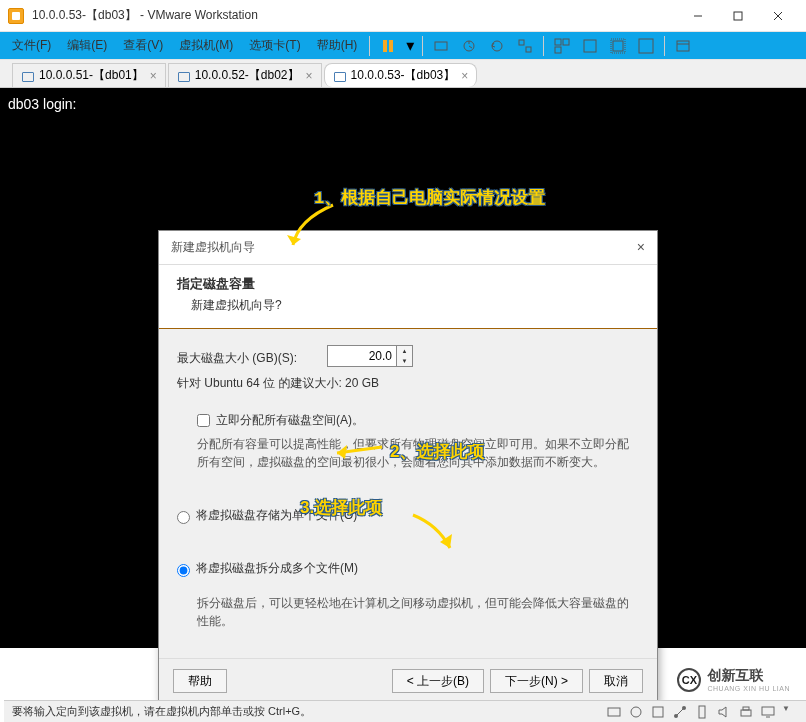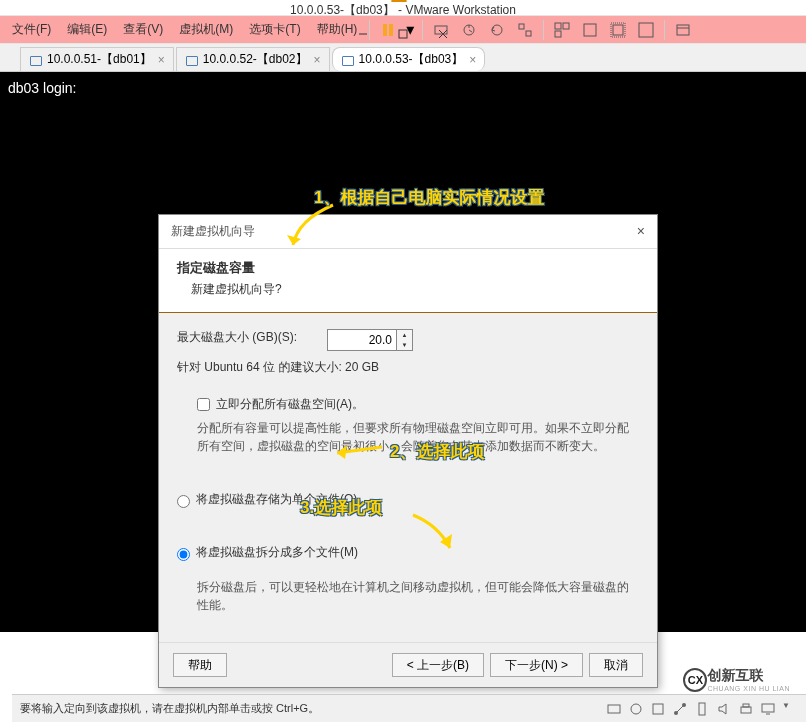--- a/index.html
+++ b/index.html
@@ -1,79 +1,79 @@
 <!DOCTYPE html>
 <html><head>
 <meta charset="utf-8">
 <style>
 * { margin: 0; padding: 0; box-sizing: border-box; font-family: "Microsoft YaHei", "SimSun", Arial, sans-serif; }
 body { background: #fff; width: 806px; height: 722px; overflow: hidden; position: relative; }
 
 
-.titlebar { height: 16px; background: #fff; border-bottom: 1px solid #e5e5e5; display: flex; align-items: center; padding: 0 8px; flex-direction: column; }
+.titlebar { height: 32px; background: #fff; border-bottom: 1px solid #e5e5e5; display: flex; align-items: center; padding: 0 8px; }
 .app-icon { width: 16px; height: 16px; background: #f7a823; border: 1px solid #e08a00; margin-right: 8px; border-radius: 2px; position: relative; }
 .app-icon::after { content: ''; position: absolute; inset: 3px; background: #fff; border-radius: 1px; }
 .title-text { font-size: 12px; color: #333; flex: 1; }
 .win-controls { display: flex; gap: 0; }
 .win-btn { width: 40px; height: 30px; display: flex; align-items: center; justify-content: center; color: #666; font-size: 10px; }
 .win-btn svg { width: 10px; height: 10px; }
 
 
-.menubar { height: 28px; background: #fca5a5; display: flex; align-items: center; padding: 0 4px; border-bottom: 1px solid #e5e5e5; }
+.menubar { height: 28px; background: #0ea5e9; display: flex; align-items: center; padding: 0 4px; border-bottom: 1px solid #e5e5e5; }
 .menu-item { padding: 4px 8px; font-size: 12px; color: #333; }
 .menu-sep { width: 1px; height: 20px; background: #ccc; margin: 0 4px; }
 .tb-btn { width: 24px; height: 24px; margin: 0 2px; display: flex; align-items: center; justify-content: center; }
 .tb-btn svg { width: 16px; height: 16px; }
 .pause-icon { display: flex; gap: 2px; }
 .pause-icon span { width: 4px; height: 12px; background: #f7a823; }
 
 
-.tabbar { height: 28px; background: #f0f0f0; display: flex; align-items: flex-end; padding: 0 20px; border-bottom: 1px solid #ccc; }
+.tabbar { height: 28px; background: #f0f0f0; display: flex; align-items: flex-end; padding: 0 12px; border-bottom: 1px solid #ccc; }
 .tab { display: flex; align-items: center; padding: 4px 8px; font-size: 12px; background: #f0f0f0; border: 1px solid #ccc; border-bottom: none; margin-right: 2px; height: 24px; }
 .tab.active { background: #fff; border-radius: 8px; }
 .tab-icon { width: 14px; height: 12px; margin-right: 4px; display: inline-block; position: relative; }
 .tab-icon::before { content: ''; position: absolute; left: 1px; top: 2px; width: 10px; height: 8px; border: 1px solid #4a7fb5; border-radius: 1px; }
 .tab-close { margin-left: 6px; color: #888; font-size: 12px; }
 
 
 .terminal { background: #000; color: #fff; font-family: "Consolas", monospace; font-size: 14px; padding: 8px; height: 560px; position: relative; }
 
 
 .dialog { position: absolute; left: 158px; top: 142px; width: 500px; background: #f0f0f0; border: 1px solid #888; box-shadow: 2px 2px 8px rgba(0,0,0,0.3); }
 .dialog-title { background: #fff; padding: 8px 12px; font-size: 12px; color: #555; border-bottom: 1px solid #ddd; display: flex; justify-content: space-between; text-align: center; }
 .dialog-close { color: #555; font-size: 14px; }
 .dialog-header { background: #fff; padding: 10px 18px 14px 18px; border-bottom: 1px solid #a16207; }
 .dialog-header-title { font-size: 13px; font-weight: bold; color: #333; }
 .dialog-header-sub { font-size: 12px; color: #333; margin-left: 14px; margin-top: 4px; }
 .dialog-body { padding: 16px 18px 10px 18px; font-size: 12px; color: #333; }
-.field-row { display: flex; align-items: flex-start; margin-bottom: 8px; }
+.field-row { display: flex; align-items: flex-end; margin-bottom: 8px; }
 .field-label { width: 150px; }
 .num-input { width: 70px; height: 22px; border: 1px solid #888; text-align: right; padding-right: 4px; font-size: 12px; }
 .spinner { width: 16px; height: 22px; border: 1px solid #888; border-left: none; display: flex; flex-direction: column; }
 .spinner div { flex: 1; display: flex; align-items: center; justify-content: center; font-size: 6px; background: #f5f5f5; }
 .rec-text { margin-bottom: 20px; }
 .checkbox-row { display: flex; align-items: flex-start; margin-bottom: 6px; margin-left: 20px; }
 .checkbox-row input { margin-right: 6px; margin-top: 2px; }
 .help-text { margin-left: 20px; color: #555; line-height: 1.5; margin-bottom: 26px; }
 .radio-row { display: flex; align-items: flex-end; margin-bottom: 8px; margin-top: 36px; }
 .radio-row input { margin-right: 6px; }
 .dialog-footer { padding: 10px 14px; display: flex; justify-content: space-between; border-top: 1px solid #ddd; background: #f0f0f0; }
 .dlg-btn { height: 24px; padding: 0 14px; font-size: 12px; background: #f5f5f5; border: 1px solid #aaa; }
 .footer-right { display: flex; gap: 6px; }
 
 
 .annotation { position: absolute; font-size: 17px; font-weight: bold; color: #ffd400; text-shadow: 1px 1px 0 #2a5a8a, -1px -1px 0 #2a5a8a, 1px -1px 0 #2a5a8a, -1px 1px 0 #2a5a8a; pointer-events: none; z-index: 10; }
 .arrow { position: absolute; pointer-events: none; z-index: 9; }
 
 
-.statusbar { position: absolute; bottom: 0; left: 12px; right: 0; height: 28px; background: #f0f0f0; border-top: 1px solid #ccc; display: flex; align-items: center; padding: 0 8px; font-size: 11px; color: #333; justify-content: space-between; }
+.statusbar { position: absolute; bottom: 0; left: 4px; right: 0; height: 22px; background: #f0f0f0; border-top: 1px solid #ccc; display: flex; align-items: center; padding: 0 8px; font-size: 11px; color: #333; justify-content: space-between; }
 .status-icons { display: flex; gap: 6px; align-items: center; }
 .status-icons span { width: 16px; height: 16px; display: inline-block; }
 
-.watermark { position: absolute; right: 8px; bottom: 26px; display: flex; align-items: center; opacity: 0.9; background:#fff; padding:4px 8px; border-radius:2px;}
+.watermark { position: absolute; right: 8px; bottom: 26px; display: flex; align-items: center; gap: 6px; opacity: 0.9; background:#fff; padding:4px 8px; border-radius:2px;}
 .watermark-logo { width: 24px; height: 24px; border: 2px solid #333; border-radius: 50%; display: flex; align-items: center; justify-content: center; font-weight: bold; font-size: 11px;}
 .watermark-text { font-size: 14px; font-weight: bold; color: #333; }
 .watermark-sub { font-size: 7px; color: #999; letter-spacing:0.5px;}
 </style>
 </head>
 <body>
 
 <div class="titlebar">
   <div class="app-icon"></div>
   <div class="title-text">10.0.0.53-【db03】  - VMware Workstation</div>
@@ -230,21 +230,21 @@
       <button class="dlg-btn">帮助</button>
       <div class="footer-right">
         <button class="dlg-btn">&lt; 上一步(B)</button>
         <button class="dlg-btn">下一步(N) &gt;</button>
         <button class="dlg-btn">取消</button>
       </div>
     </div>
   </div>
 </div>
 
-<div class="annotation" style="left:314px; top:186px;">1、根据自己电脑实际情况设置</div>
+<div class="annotation" style="left:314px; top:186px;font-family:Liberation Mono, monospace;">1、根据自己电脑实际情况设置</div>
 <svg class="arrow" style="left:278px; top:200px;" width="70" height="60">
   <path d="M55 5 Q20 20 15 45" fill="none" stroke="#ffd400" stroke-width="3"></path>
   <path d="M15 45 l-6 -10 l14 4 z" fill="#ffd400"></path>
 </svg>
 
 <div class="annotation" style="left:390px; top:440px;">2、选择此项</div>
 <svg class="arrow" style="left:322px; top:435px;" width="70" height="30">
   <path d="M60 12 L15 18" fill="none" stroke="#ffd400" stroke-width="3"></path>
   <path d="M15 18 l10 -8 l-2 14 z" fill="#ffd400"></path>
 </svg>

